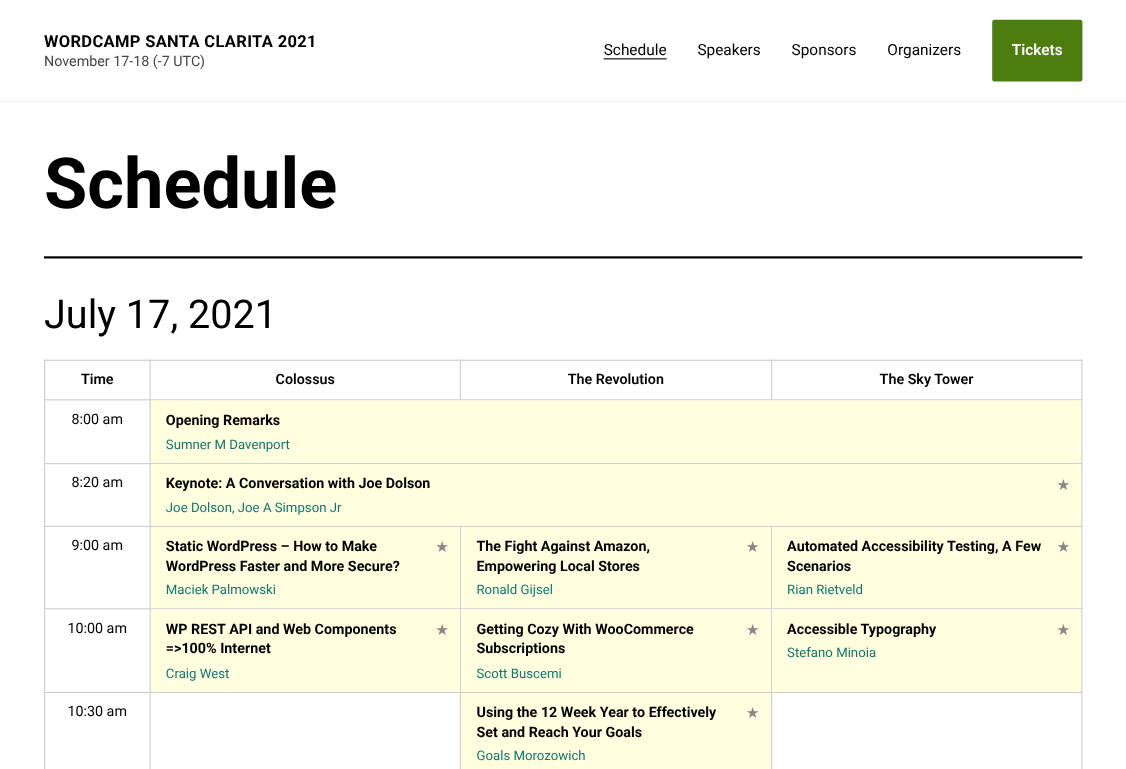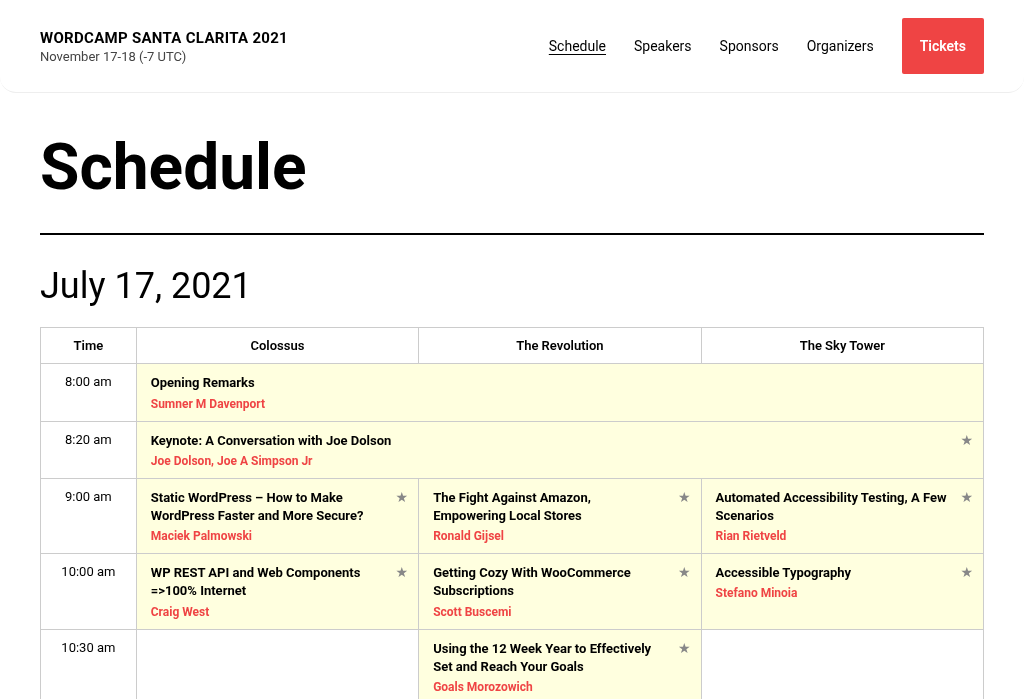--- a/index.html
+++ b/index.html
@@ -1,26 +1,26 @@
 <!DOCTYPE html>
 <html><head>
   <meta charset="utf-8">
   <style>
     * { box-sizing: border-box; margin: 0; padding: 0; }
     body { font-family: -apple-system, BlinkMacSystemFont, 'Segoe UI', Roboto, sans-serif; background: #fff; color: #000; font-size: 14px; }
 
     
-    .header { display: flex; align-items: center; justify-content: space-between; padding: 18px 40px; border-bottom: 1px solid #eee; border-radius: 16px; }
+    .header { display: flex; align-items: center; justify-content: space-between; padding: 18px 40px; border-bottom: 1px solid #eee; }
     .site-title-block {}
     .site-title { font-size: 15px; font-weight: 700; letter-spacing: 0.02em; }
     .site-subtitle { font-size: 13px; color: #444; margin-top: 2px; }
     .nav { display: flex; align-items: center; gap: 28px; }
     .nav-link { text-decoration: none; color: #000; font-size: 14px; }
     .nav-link.active { text-decoration: underline; text-underline-offset: 3px; }
-    .nav-tickets { background: #ef4444; color: #fff; padding: 20px 18px; font-size: 14px; font-weight: 600; text-decoration: none; border-radius: 2px; }
+    .nav-tickets { background: #4d7c0f; color: #fff; padding: 20px 18px; font-size: 14px; font-weight: 600; text-decoration: none; border-radius: 2px; }
 
     
     .page-content { padding: 40px 40px 0 40px; max-width: 1024px; }
     .page-title { font-size: 64px; font-weight: 700; line-height: 1.1; margin-bottom: 30px; }
     .divider { border: none; border-top: 2px solid #000; margin-bottom: 30px; }
     .section-date { font-size: 36px; font-weight: 400; margin-bottom: 20px; }
 
     
     .schedule-table { width: 100%; border-collapse: collapse; }
     .schedule-table th {
@@ -32,21 +32,21 @@
     }
     .schedule-table td {
       border: 1px solid #ccc;
       padding: 10px 14px;
       vertical-align: top;
       font-size: 13px;
     }
     .time-cell { text-align: center; white-space: nowrap; width: 80px; font-size: 13px; }
     .session-cell { background: #ffffdf; position: relative; }
     .session-title { font-weight: 700; font-size: 13px; line-height: 1.4; padding-right: 20px; }
-    .session-speaker { font-size: 12px; color: #ef4444; margin-top: 4px; font-weight: bold; }
+    .session-speaker { font-size: 12px; color: #0f766e; margin-top: 4px; }
     .star-icon { position: absolute; top: 10px; right: 10px; color: #888; font-size: 14px; }
     .full-width-session { background: #ffffdf; }
     .col-colossus { width: 245px; }
     .col-revolution { width: 245px; }
     .col-skytower { width: 245px; }
   </style>
 </head>
 <body>
 
 <header class="header">

